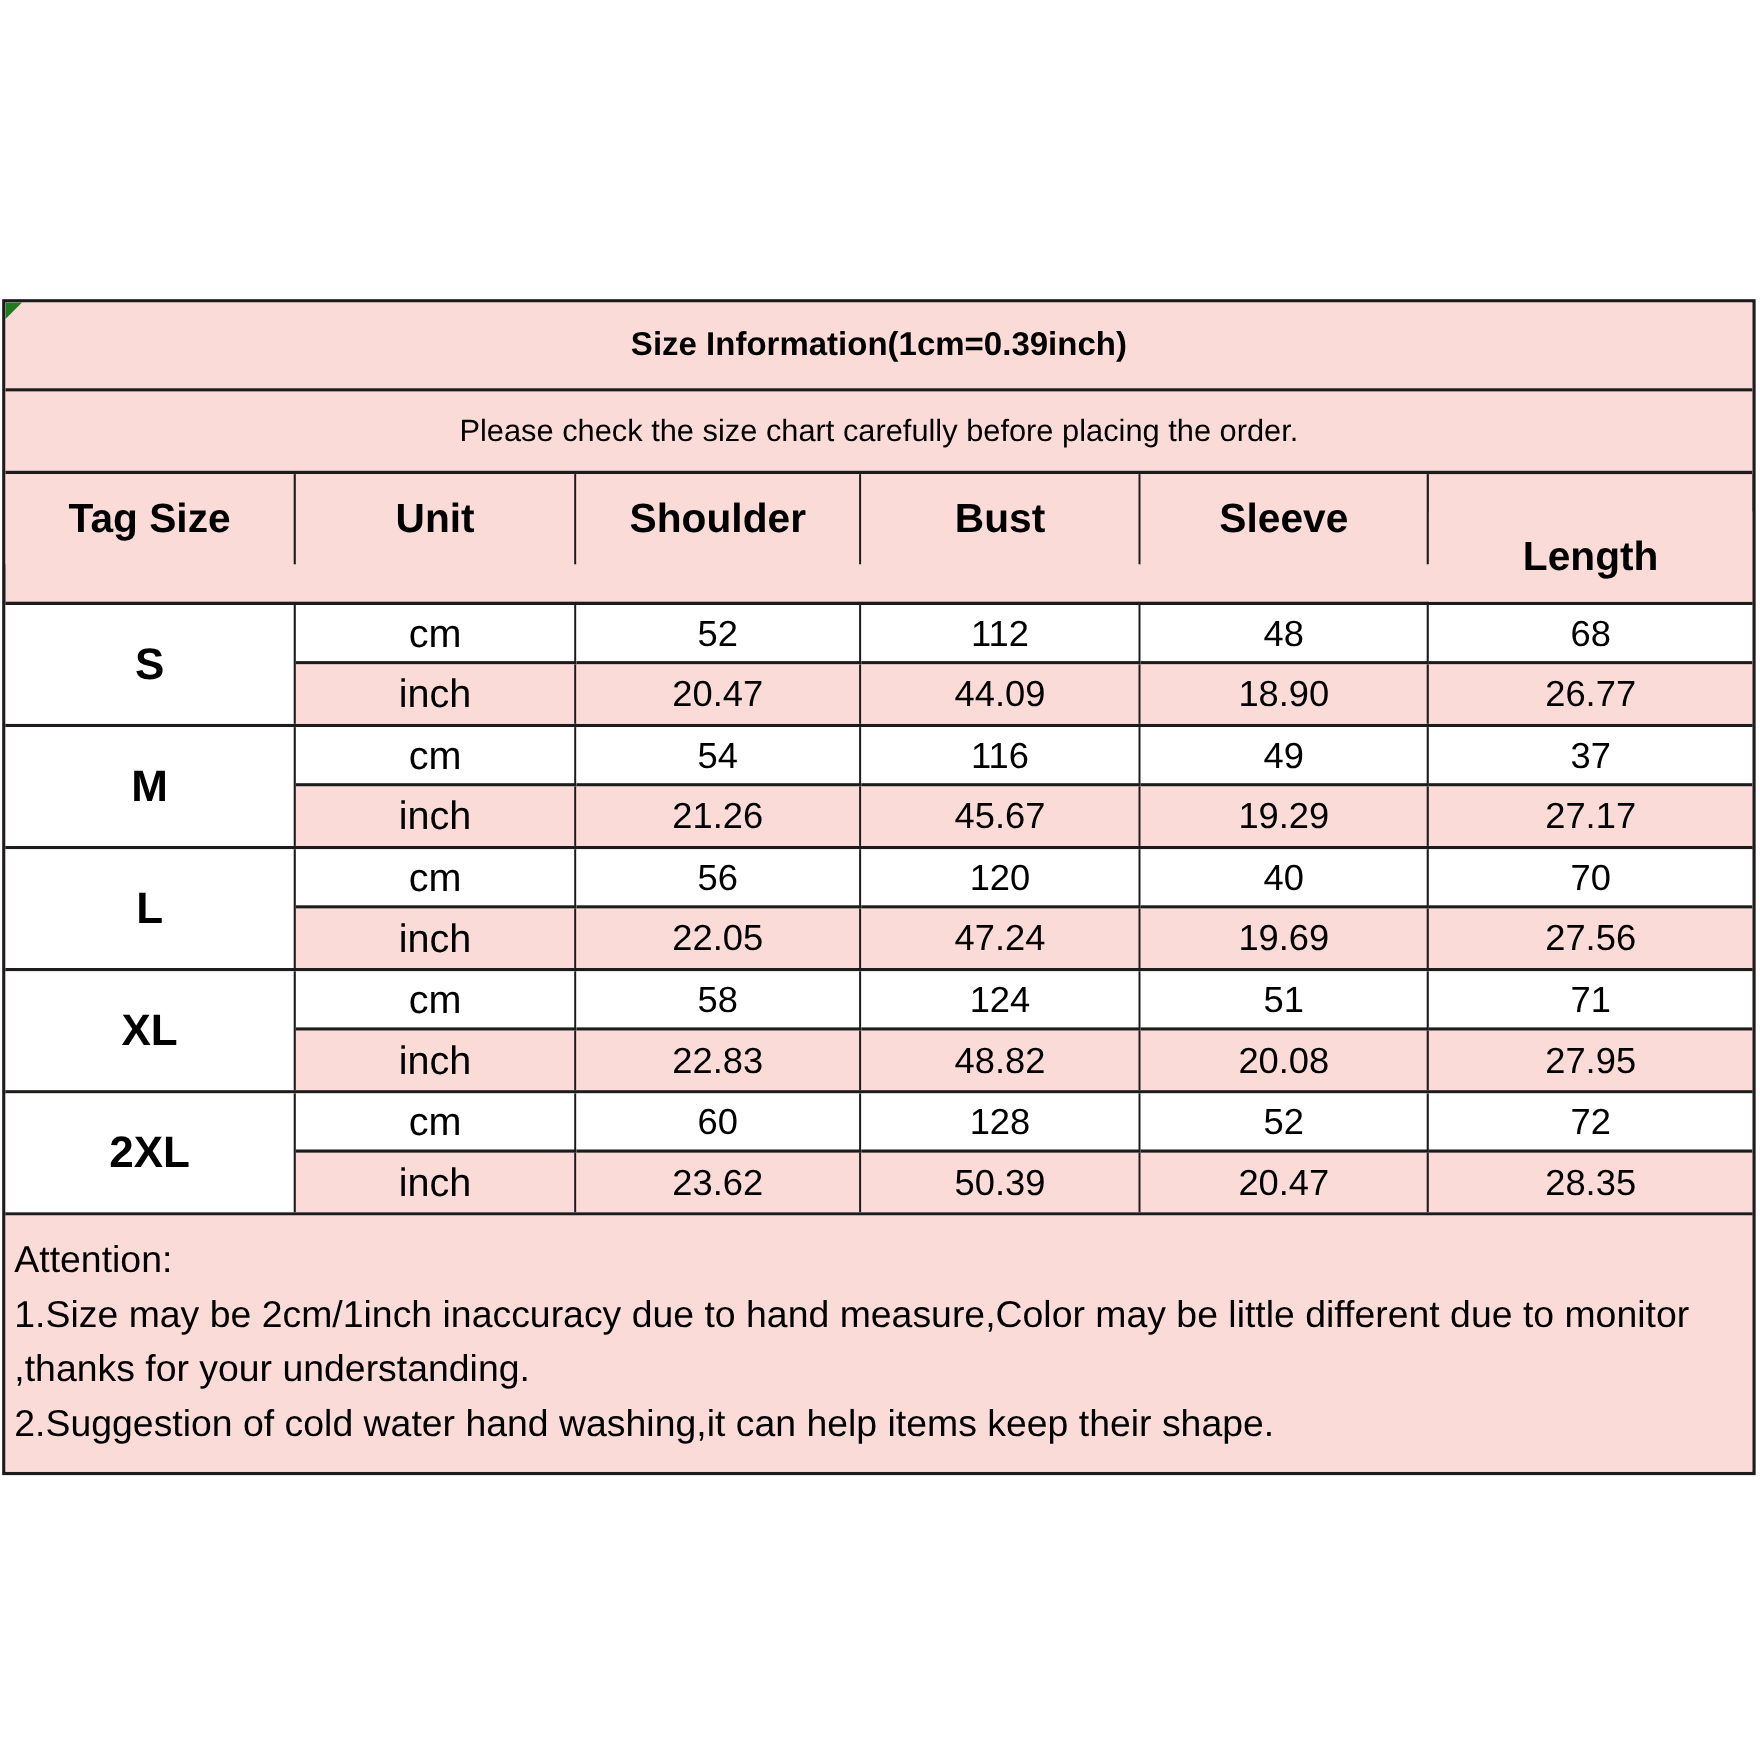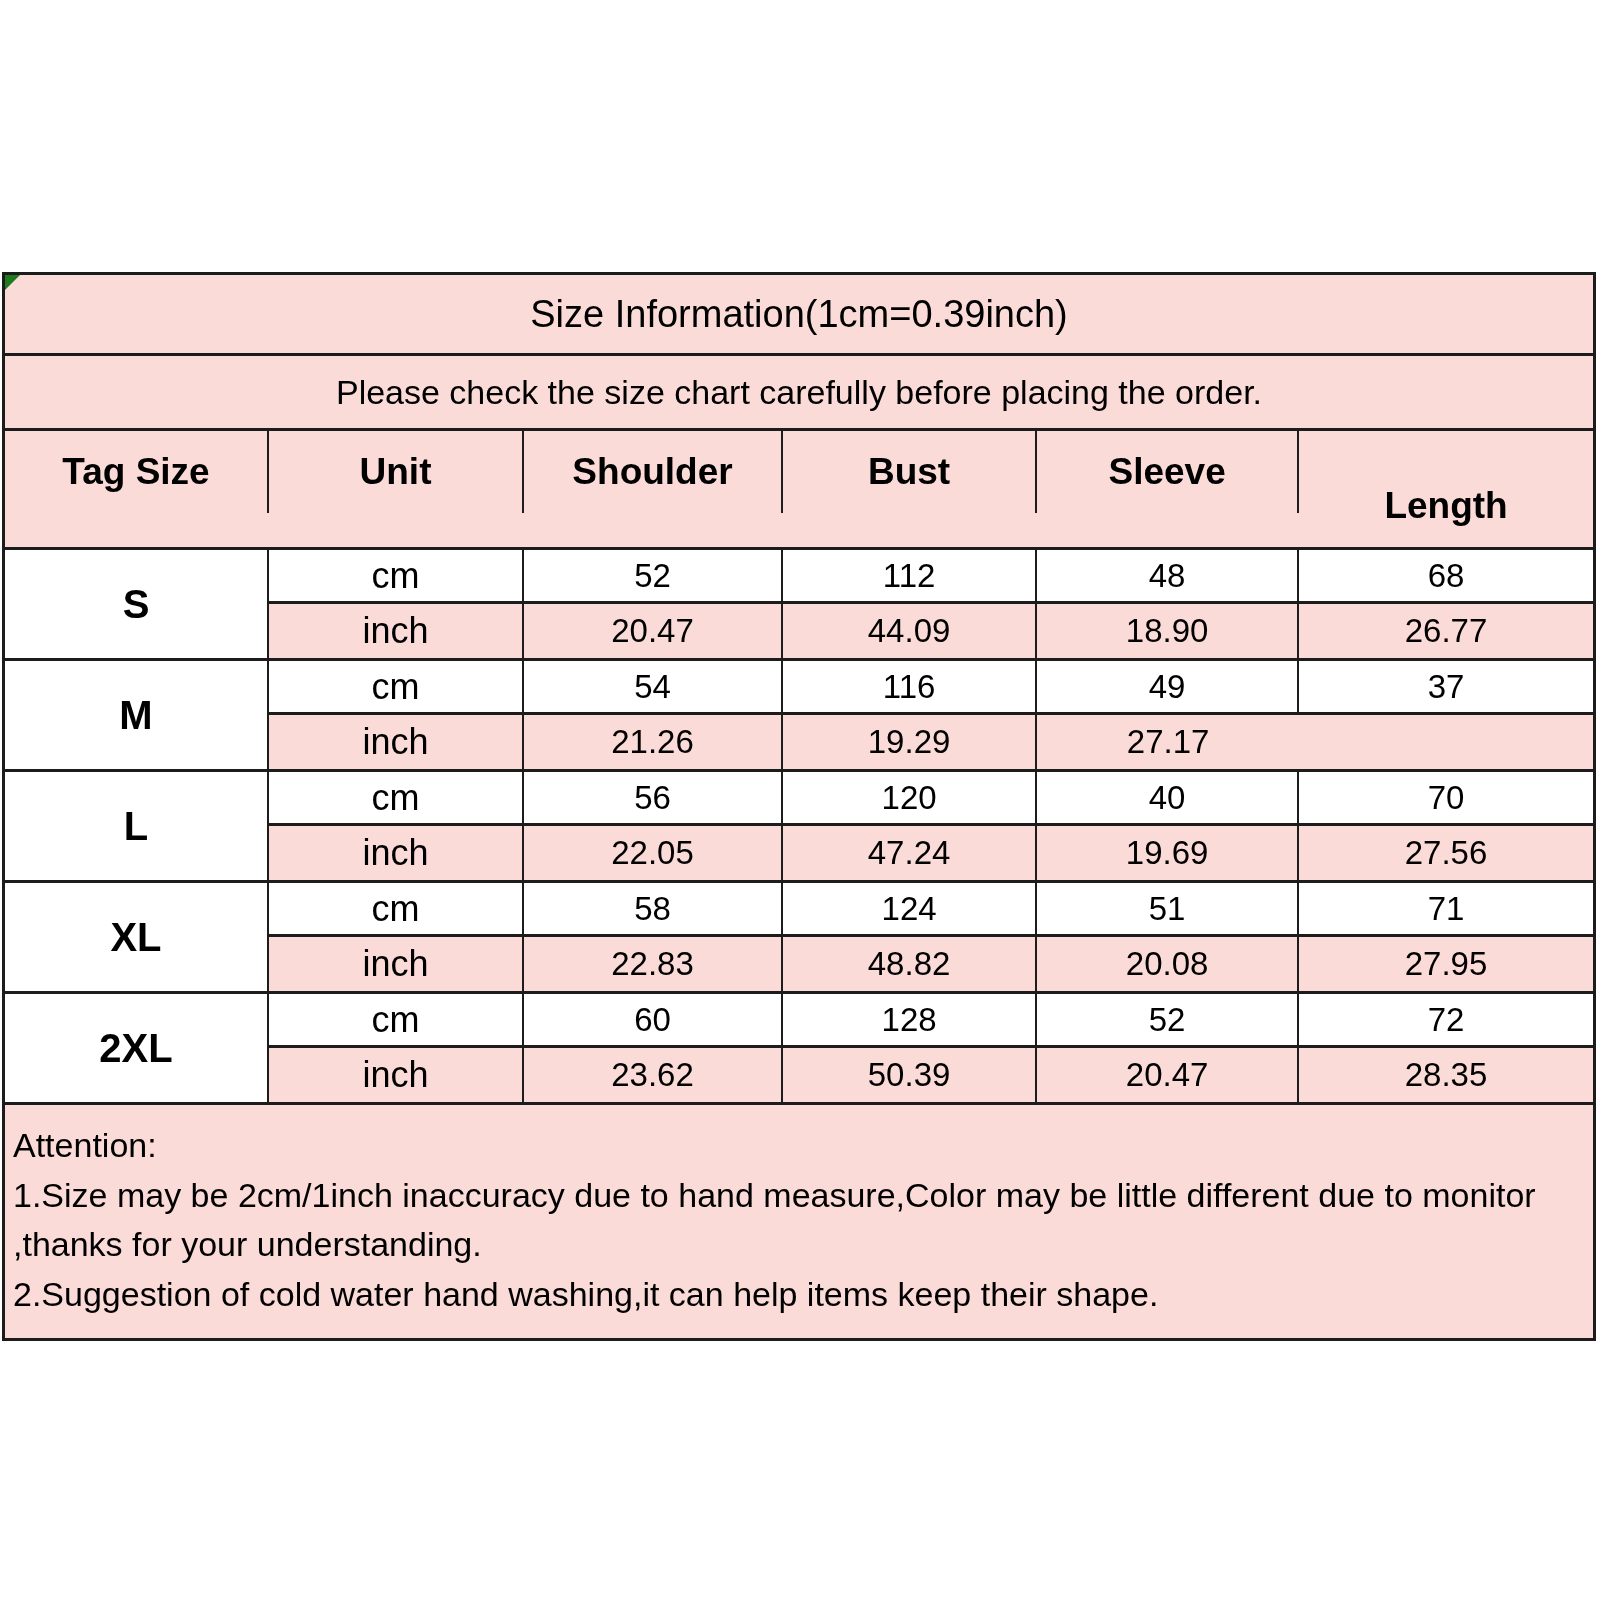--- a/index.html
+++ b/index.html
@@ -33,32 +33,32 @@
     border-right: 15px solid transparent;
     z-index: 5;
   }
   .row-title {
     height: 78px;
     display: flex;
     align-items: center;
     justify-content: center;
     background: #fbdbd8;
     border-bottom: 3px solid #1c1c1c;
-    font-size: 38px;
-    font-weight: normal;
+    font-size: 30px;
+    font-weight: bold;
     letter-spacing: 0px;
   }
   .row-subtitle {
     height: 72px;
     display: flex;
     align-items: center;
     justify-content: center;
     background: #fbdbd8;
     border-bottom: 3px solid #1c1c1c;
-    font-size: 34px;
+    font-size: 28px;
   }
   .grid {
     display: grid;
     grid-template-columns: 265fr 256fr 260fr 255fr 263fr 295fr;
   }
   .header-row {
     border-bottom: 3px solid #1c1c1c;
   }
   .header-cell {
     height: 82px;
@@ -147,20 +147,21 @@
 
   <div class="grid group">
     <div class="cell tag-cell">M</div>
     <div class="cell cm-cell unit-label">cm</div>
     <div class="cell cm-cell">54</div>
     <div class="cell cm-cell">116</div>
     <div class="cell cm-cell">49</div>
     <div class="cell cm-cell no-right">37</div>
     <div class="cell inch-cell unit-label">inch</div>
     <div class="cell inch-cell">21.26</div>
+    <div class="cell inch-cell">45.67</div>
     <div class="cell inch-cell">19.29</div>
     <div class="cell inch-cell no-right">27.17</div>
   </div>
 
   <div class="grid group">
     <div class="cell tag-cell">L</div>
     <div class="cell cm-cell unit-label">cm</div>
     <div class="cell cm-cell">56</div>
     <div class="cell cm-cell">120</div>
     <div class="cell cm-cell">40</div>

